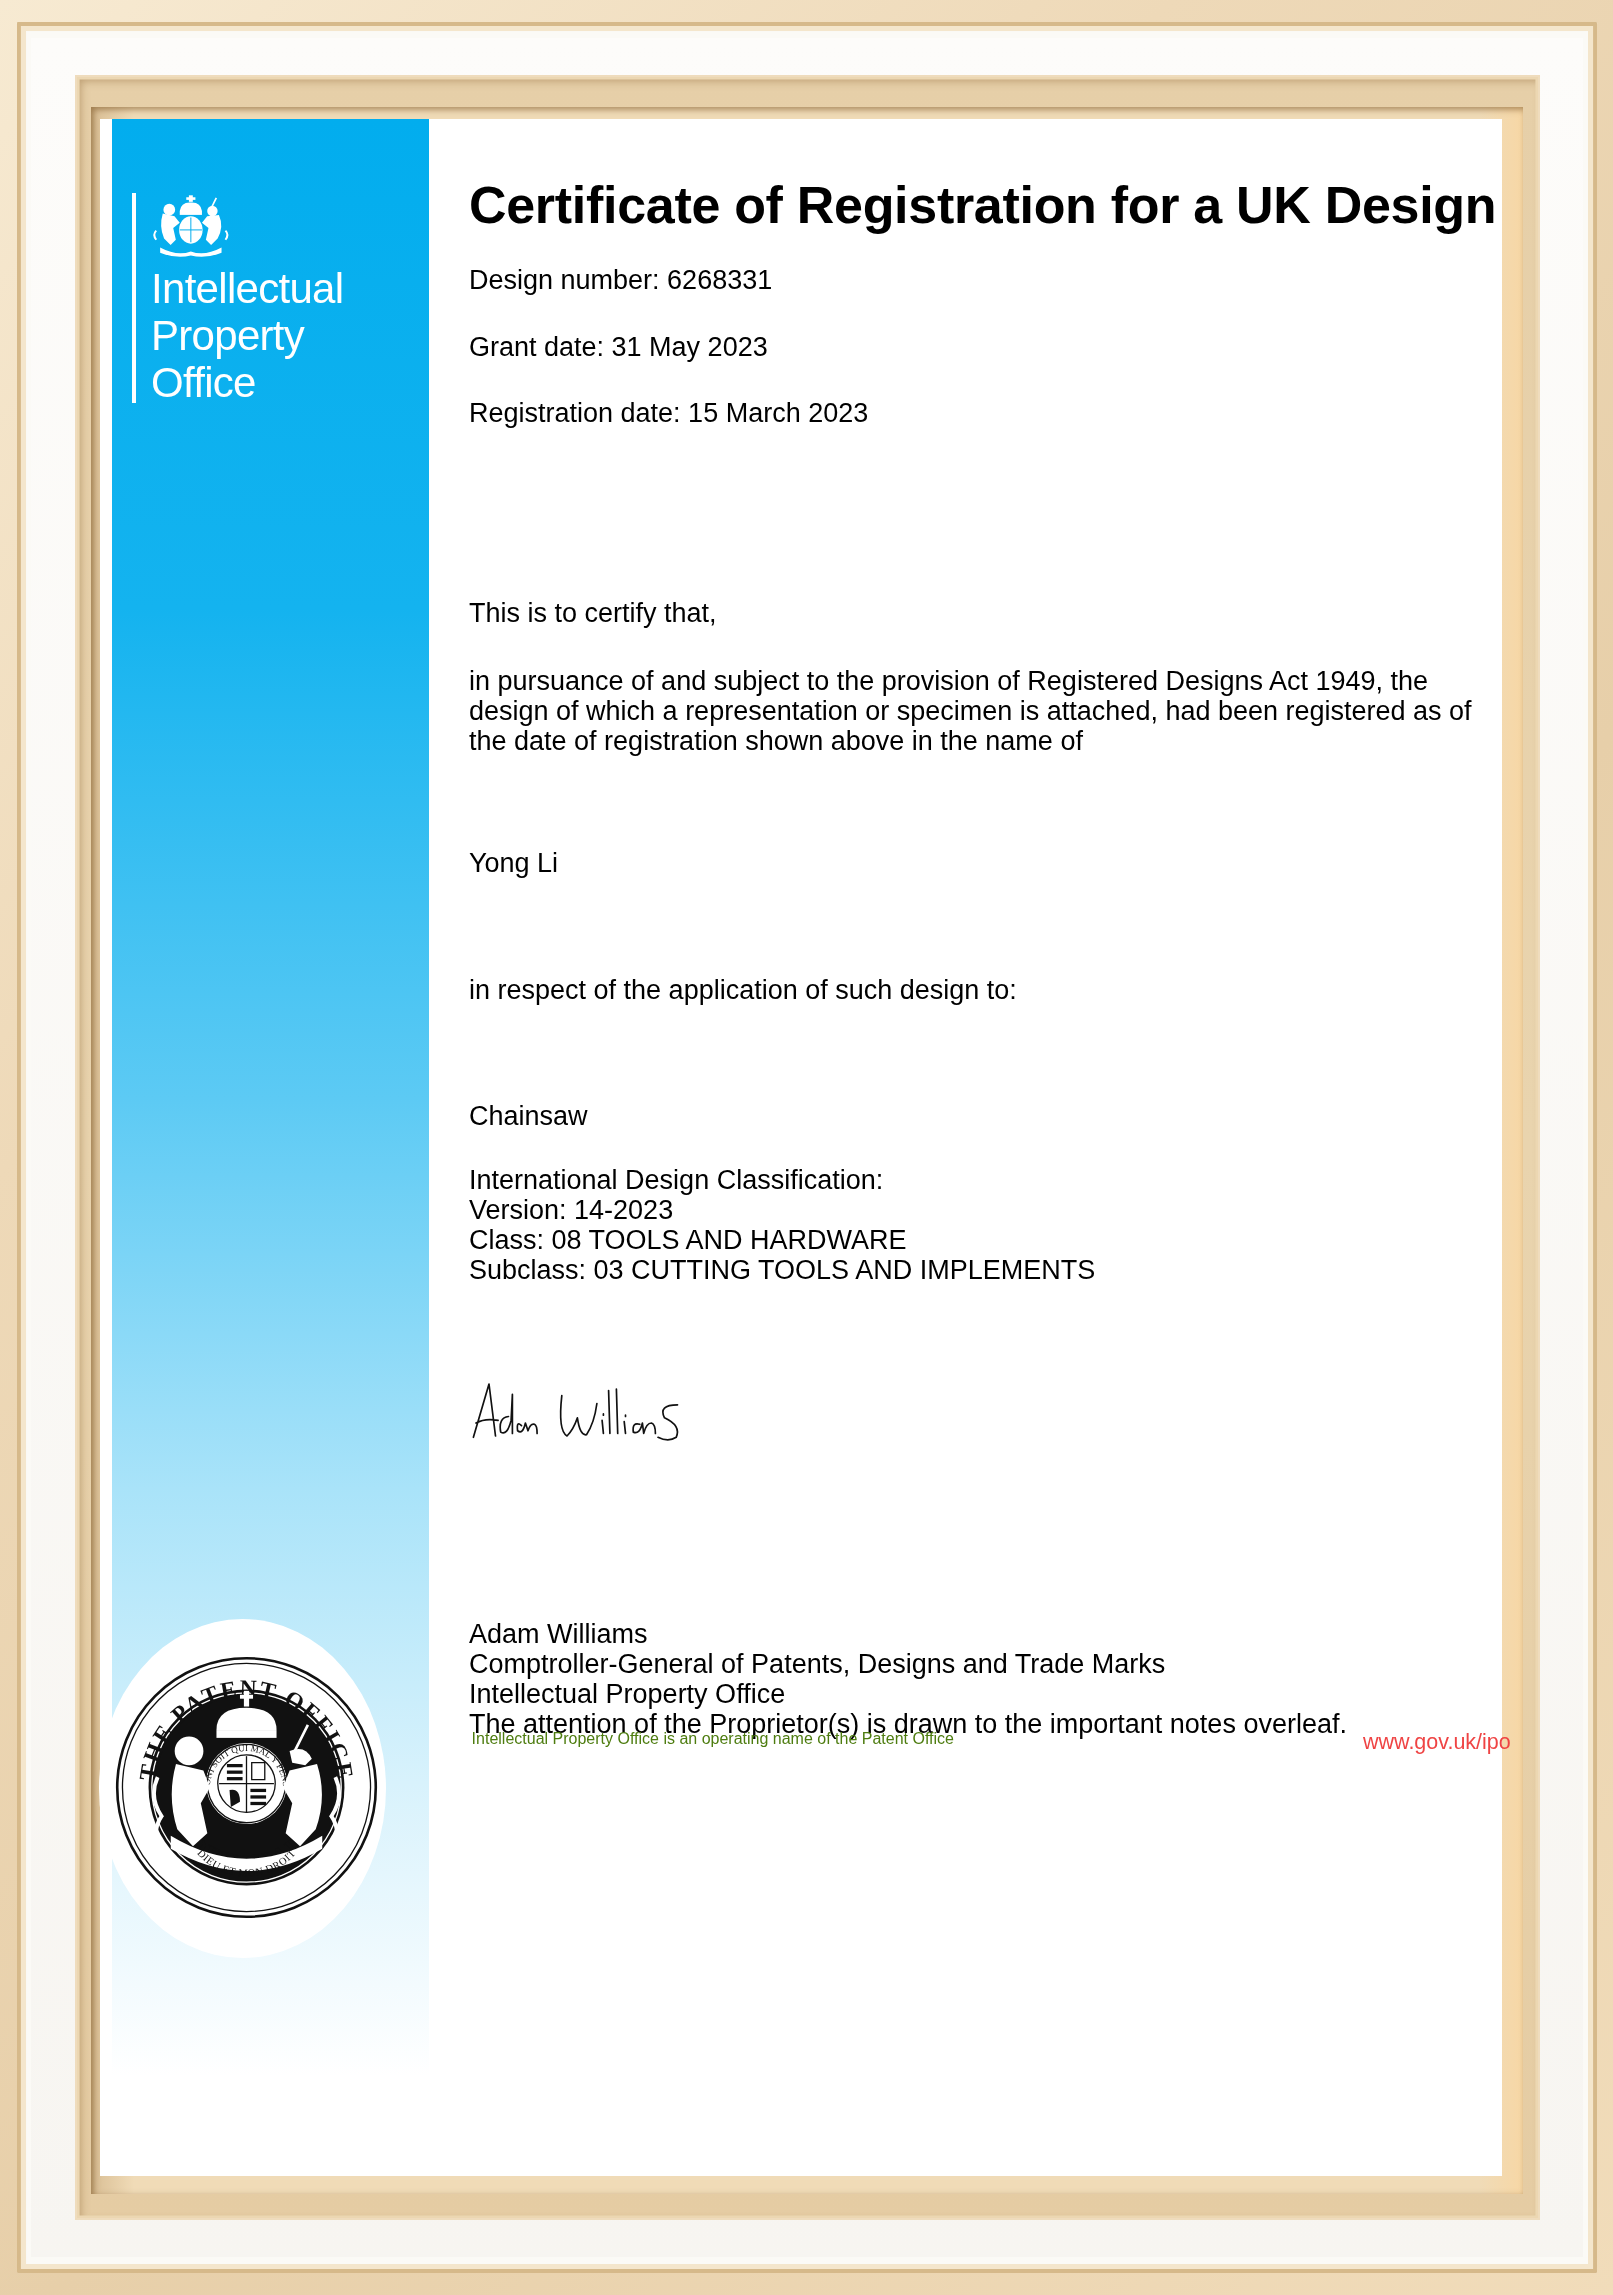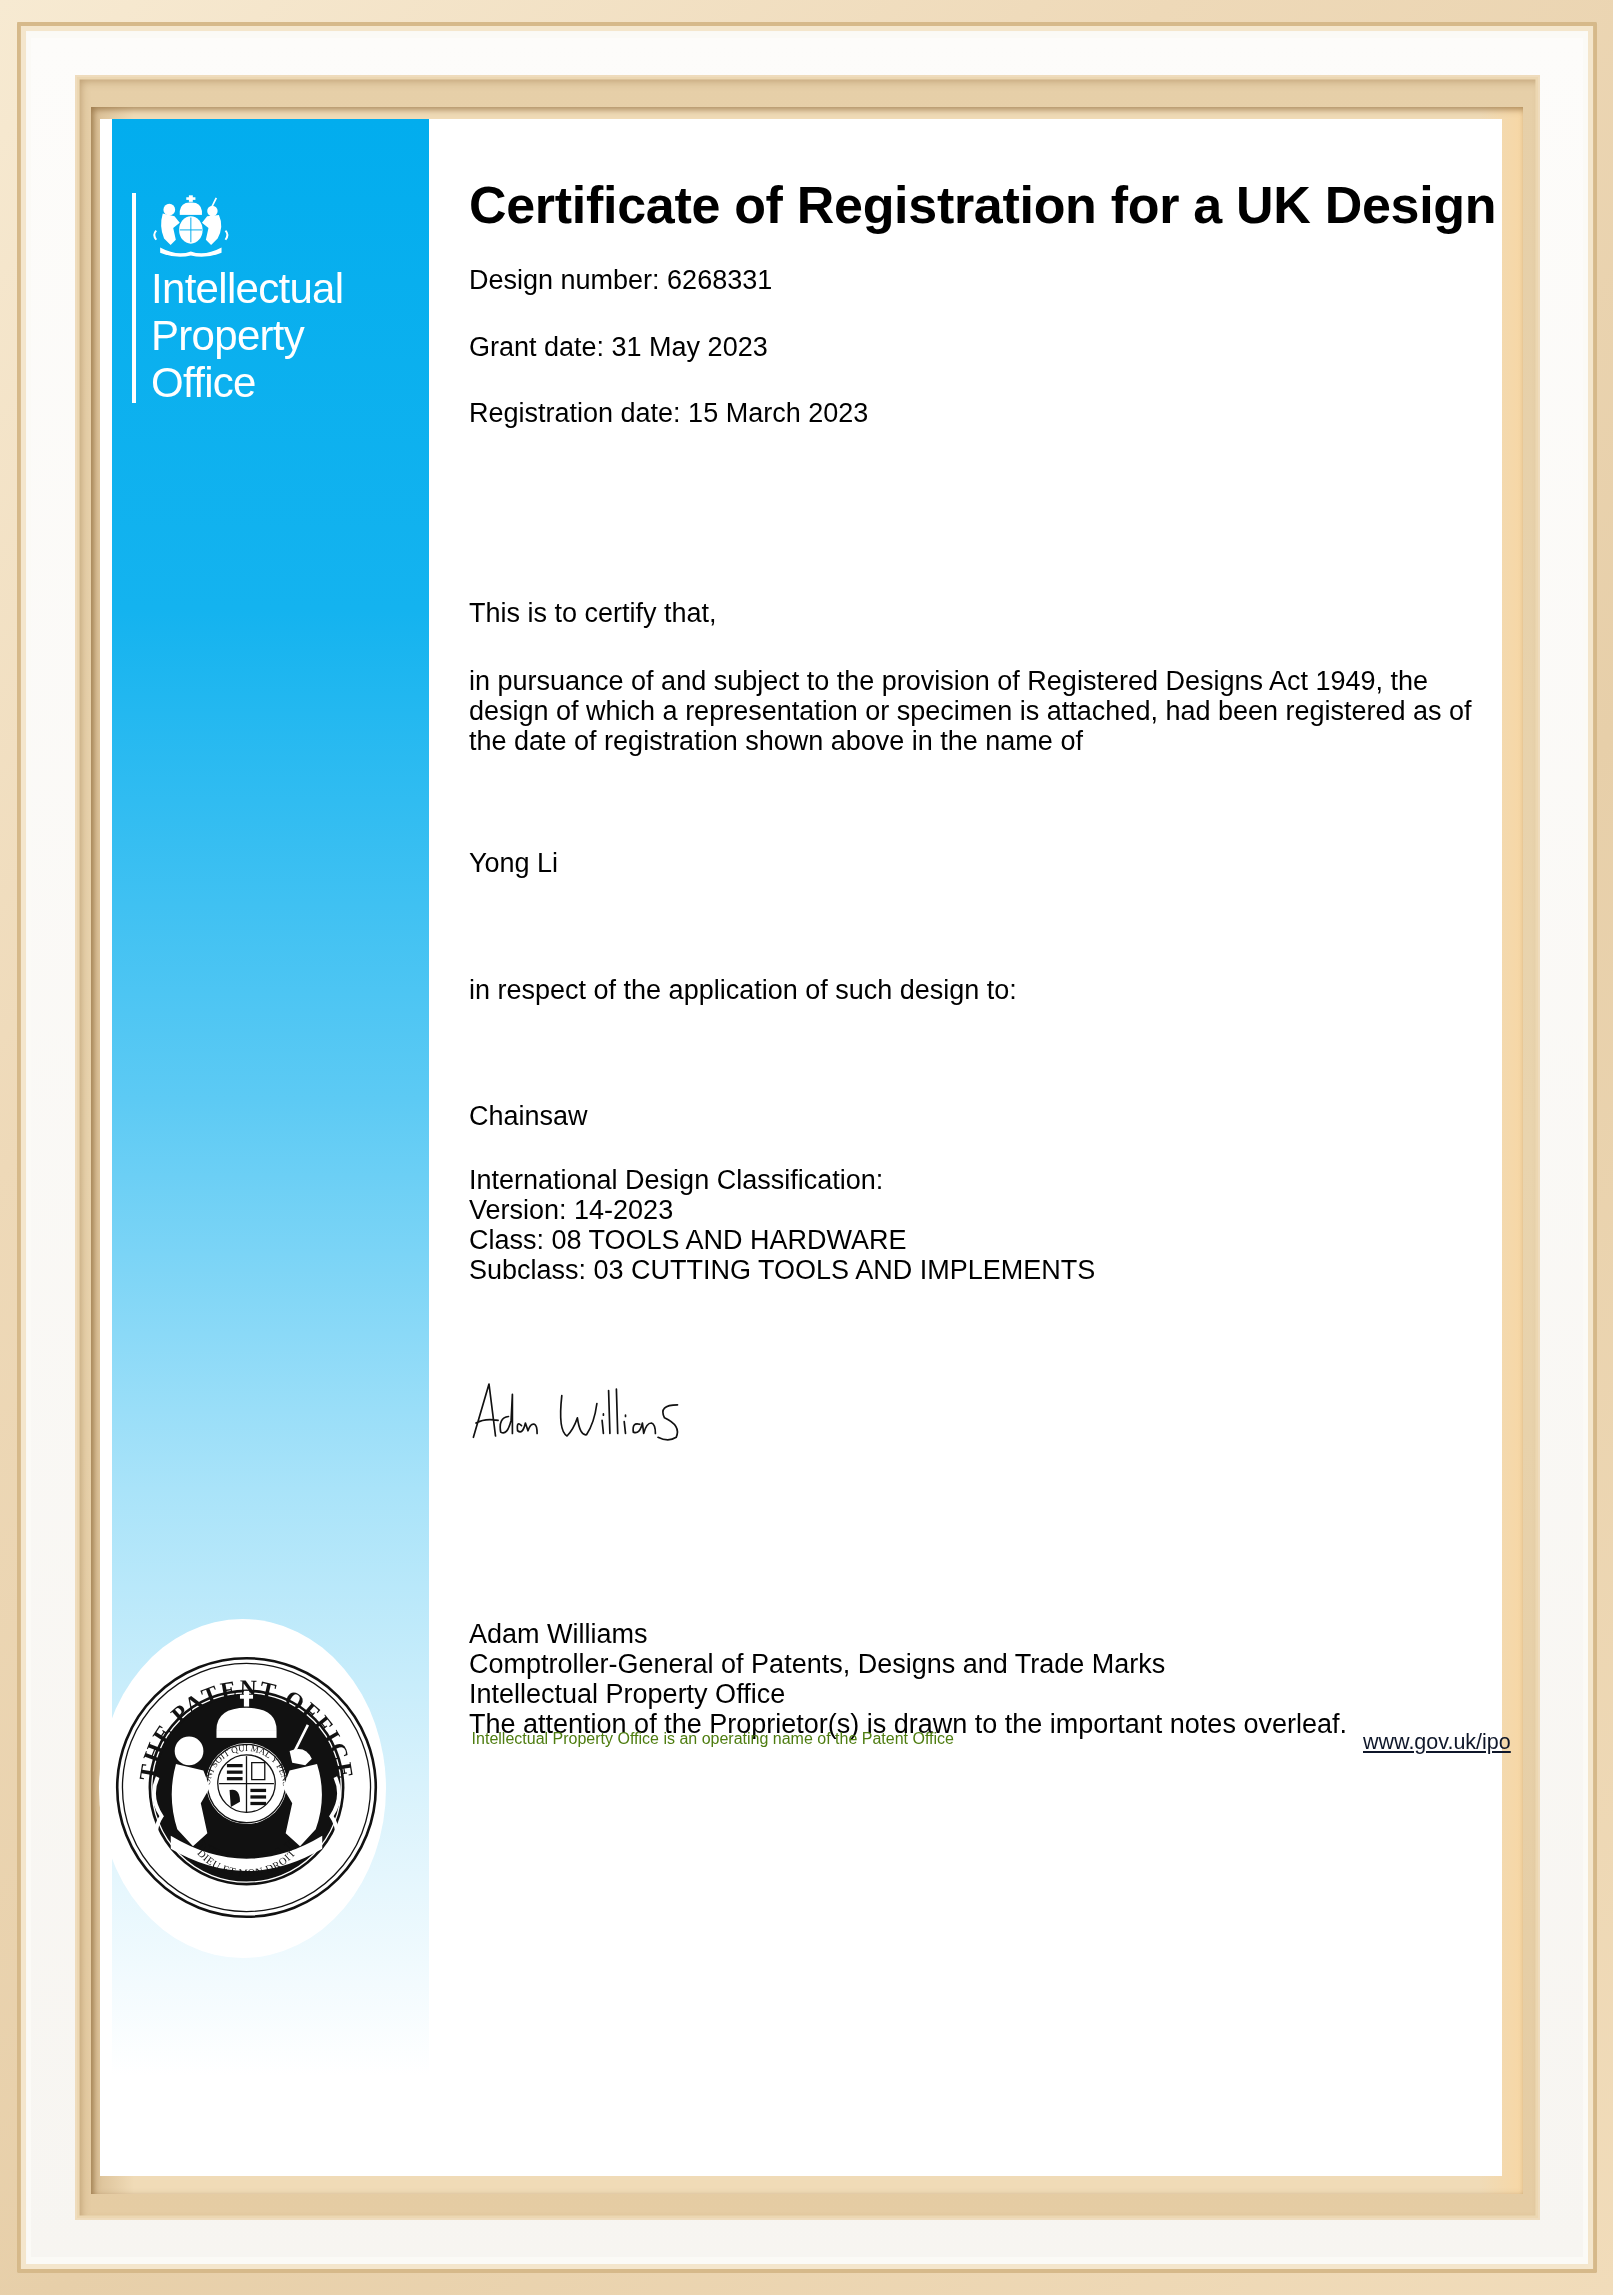--- a/index.html
+++ b/index.html
@@ -70,22 +70,22 @@
   .line { position: absolute; left: 0; font-size: 27px; white-space: nowrap; line-height: 31px; }
   .bold { font-weight: normal; }
   .para { position: absolute; left: 0; width: 1018px; font-size: 27px; line-height: 30px; }
   .block { position: absolute; left: 0; font-size: 27px; line-height: 30px; }
   .block div { white-space: nowrap; }
   .signature { position: absolute; left: 0; top: 1239px; width: 339px; height: 104px; }
   .footer-note {
     position: absolute; left: 2.6px; top: 1611px; font-size: 16px; color: #4d7c0f; white-space: nowrap;
   }
   .footer-link {
-    position: absolute; left: 894px; top: 1611px; font-size: 21.5px; color: #0f172a;
-    text-decoration: underline; white-space: nowrap; cursor: pointer;
+    position: absolute; left: 894px; top: 1611px; font-size: 21.5px; color: #ef4444;
+    white-space: nowrap; cursor: pointer;
   }
 </style>
 </head>
 <body>
 
 <div class="frame-outer"></div>
 <div class="frame-moulding"></div>
 <div class="frame-mat"></div>
 <div class="frame-inner"></div>
 <div class="frame-bevel"></div>

